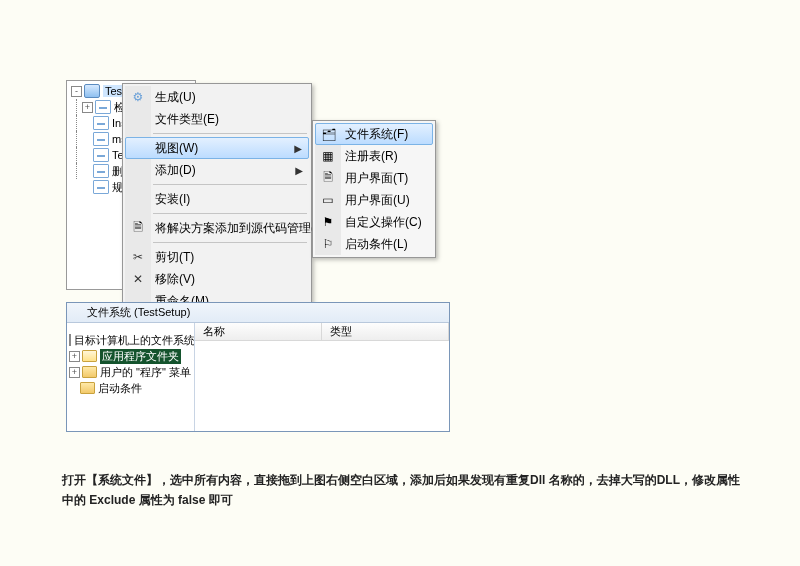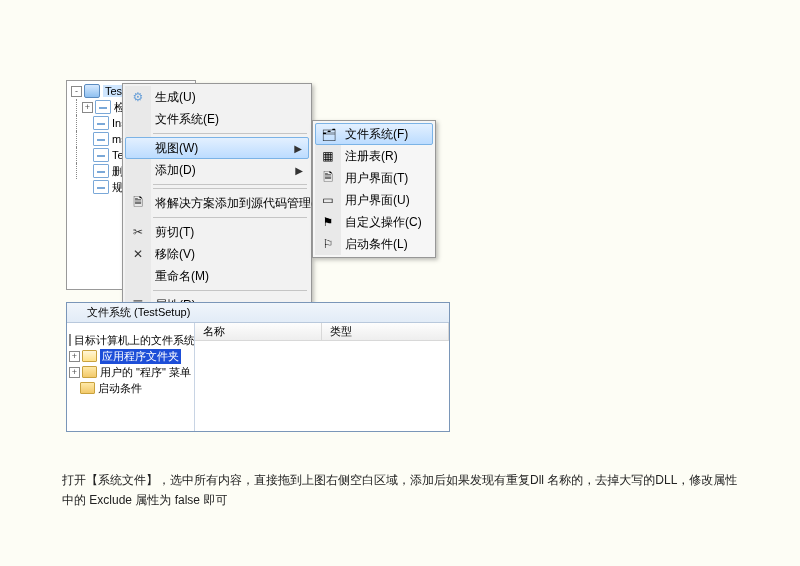--- a/index.html
+++ b/index.html
@@ -45,24 +45,24 @@
   .fs-right { flex:1; }
   .fs-cols { display:flex; height:18px; border-bottom:1px solid #d8d8d8; background:linear-gradient(#fdfdfd,#eee); }
   .fs-col { flex:1; display:flex; align-items:center; padding-left:8px; border-right:1px solid #d8d8d8; font-size:11px; }
   .fs-tree-row { display:flex; align-items:center; height:16px; white-space:nowrap; }
   .fs-tree-row .tg{width:11px;height:11px;border:1px solid #888;display:inline-flex;align-items:center;justify-content:center;font-size:9px;margin-right:2px;background:#fff;color:#555;}
   .fs-tree-row .sp{width:11px;display:inline-block;}
   .fs-tree-row .fld{width:15px;height:12px;background:linear-gradient(#ffe9a8,#f2c96a);border:1px solid #c9a23e;border-radius:1px;margin-right:3px;}
   .fs-tree-row.open .fld{background:linear-gradient(#fff6d8,#ffe28a);}
   .fs-tree-row .comp{width:15px;height:12px;background:#d8d8d8;border:1px solid #888;margin-right:3px;}
   .fs-tree-row .lbl{font-size:11px;}
-  .fs-tree-row.sel .lbl{background:#1d4ed8;color:#fff;padding:0 2px;}
-  
-  
-  .desc { position:absolute; left:62px; top:470px; right:56px; font-size:12px; color:#222; line-height:1.7; }
+  .fs-tree-row.sel .lbl{background:#14532d;color:#fff;padding:0 2px;}
+  
+  
+  .desc { position:absolute; left:62px; top:470px; right:56px; font-size:12px; color:#222; line-height:1.7;font-weight:bold; }
 </style>
 </head>
 <body>
 
 <div class="canvas">
 
   <div class="tree-panel">
     <div class="tree">
       <div class="tree-row sel">
         <span class="tg">-</span>
@@ -108,32 +108,35 @@
     </div>
   </div>
 
   <div class="menu menu1">
     <div class="iconcol"></div>
     <div class="menu-item">
         <span class="mi ic-build">⚙</span>
         <span>生成(U)</span>
       </div>
     <div class="menu-item">
-        <span>文件系统(E)</span>
+        <span>文件类型(E)</span>
       </div>
     <div class="menu-sep"></div>
     <div class="menu-item hover">
         <span>视图(W)</span>
         <span class="arrow">▶</span>
       </div>
     <div class="menu-item">
         <span>添加(D)</span>
         <span class="arrow">▶</span>
       </div>
     <div class="menu-sep"></div>
+    <div class="menu-item">
+        <span>安装(I)</span>
+      </div>
     <div class="menu-sep"></div>
     <div class="menu-item">
         <span class="mi">🗎</span>
         <span>将解决方案添加到源代码管理(A)...</span>
       </div>
     <div class="menu-sep"></div>
     <div class="menu-item">
         <span class="mi ic-cut">✂</span>
         <span>剪切(T)</span>
       </div>

